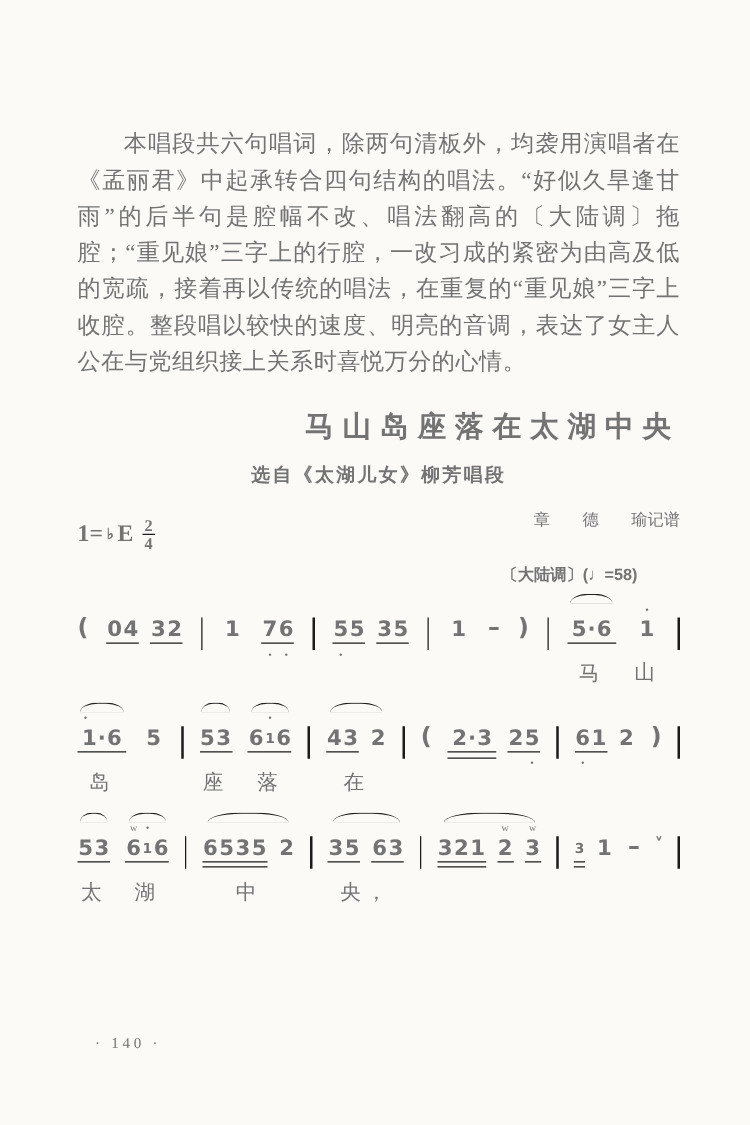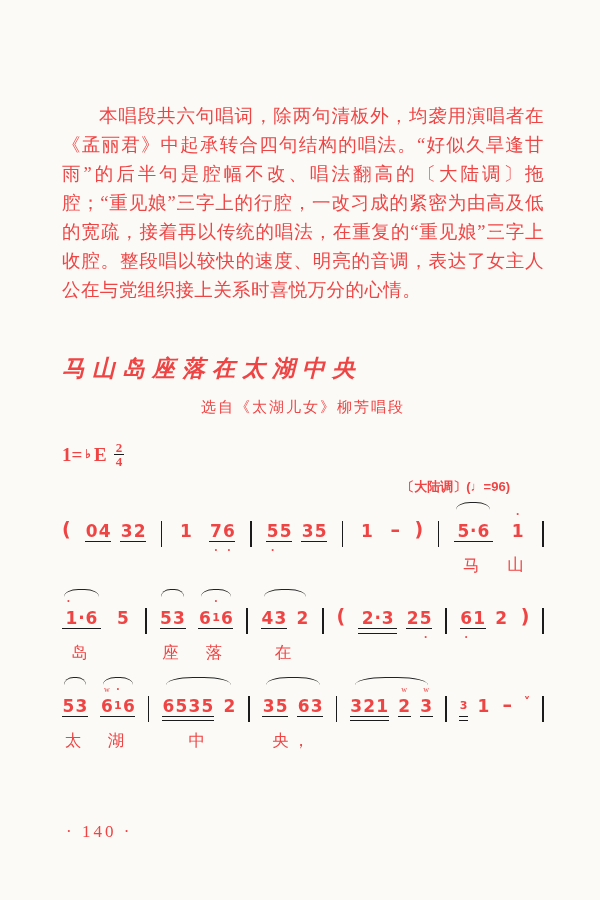--- a/index.html
+++ b/index.html
@@ -1,23 +1,23 @@
 <!DOCTYPE html>
 <html><head>
 <meta charset="utf-8">
 <style>
   html,body{margin:0;padding:0;background:#e8e8e6;}
-  .page{width:600px;height:900px;background:#fbfaf6;color:#ef4444;position:relative;
+  .page{width:600px;height:900px;background:#fbfaf6;color:#737373;position:relative;
         font-family:"Liberation Serif","DejaVu Serif",serif;overflow:hidden;margin:0 auto;
         box-shadow:0 0 6px rgba(0,0,0,.25);}
   .content{padding:102px 56px 0 62px;}
   .para{font-size:18.5px;line-height:29px;text-align:justify;text-indent:2em;margin:0;
         letter-spacing:.4px;}
-  .title{text-align:left;font-size:23px;font-weight:bold;letter-spacing:7px;margin-top:48px;font-style:italic;}
-  .subtitle{text-align:center;font-size:15px;font-weight:normal;letter-spacing:2px;margin-top:14px;}
+  .title{text-align:right;font-size:23px;font-weight:bold;letter-spacing:7px;margin-top:21px;}
+  .subtitle{text-align:center;font-size:15px;font-weight:bold;letter-spacing:2px;margin-top:14px;}
   .meta{display:flex;justify-content:space-between;align-items:flex-start;margin-top:16px;}
   .keysig{font-size:19px;font-weight:bold;display:flex;align-items:center;gap:3px;margin-top:8px;
           font-family:"Liberation Serif",serif;}
   .keysig sup{font-size:12px;vertical-align:super;}
   .frac{display:inline-flex;flex-direction:column;align-items:center;font-size:13px;line-height:13px;
         font-weight:bold;margin-left:4px;}
   .frac .den{border-top:1.2px solid #1b1b1b;padding:0 2px;}
   .frac .num{padding:0 2px;}
   .credits{text-align:right;font-size:13px;line-height:20px;font-family:"Liberation Sans",sans-serif;}
   .tempo{text-align:right;font-size:13px;font-weight:bold;margin:10px 34px 6px 0;
@@ -42,21 +42,21 @@
   .p-under{height:4px;width:100%;}
   .p-under.u1{border-top:1.4px solid #1b1b1b;}
   .p-under.u2{border-top:1.4px solid #1b1b1b;border-bottom:1.4px solid #1b1b1b;height:3.6px;}
   .p-bots{height:7px;font-size:8px;line-height:6px;}
   .n-slot{width:13px;text-align:center;font-size:8px;line-height:10px;}
   .n-slot.sm{width:9px;}
   .n-digit{width:13px;text-align:center;}
   .n-digit.sm{width:9px;font-size:11px;line-height:20px;}
   .n-digit.ndot{width:7px;}
   .m-lyric{height:25px;font-size:16.5px;margin-top:2px;white-space:nowrap;letter-spacing:4px;}
-  .pageno{position:absolute;left:66px;bottom:58px;font-size:17px;letter-spacing:3px;text-align:center;}
+  .pageno{position:absolute;left:76px;bottom:58px;font-size:12px;letter-spacing:3px;text-align:center;}
 </style>
 </head>
 <body>
 
 <div class="page">
   <div class="content">
 
     <p class="para">本唱段共六句唱词，除两句清板外，均袭用演唱者在《孟丽君》中起承转合四句结构的唱法。“好似久旱逢甘雨”的后半句是腔幅不改、唱法翻高的〔大陆调〕拖腔；“重见娘”三字上的行腔，一改习成的紧密为由高及低的宽疏，接着再以传统的唱法，在重复的“重见娘”三字上收腔。整段唱以较快的速度、明亮的音调，表达了女主人公在与党组织接上关系时喜悦万分的心情。</p>
 
     <div class="title">马山岛座落在太湖中央</div>
@@ -66,24 +66,25 @@
       <div class="keysig">
         <span>1=</span>
           <sup>♭</sup>
           <span>E</span>
         <span class="frac">
           <span class="num">2</span>
           <span class="den">4</span>
         </span>
       </div>
       <div class="credits">
+        <div>章　　德　　瑜记谱</div>
       </div>
     </div>
 
-    <div class="tempo">〔大陆调〕(♩=96)</div>
+    <div class="tempo">〔大陆调〕(♩=58)</div>
 
     <div class="music">
         <div class="m-line">
           <span class="m-txt">(</span>
           <div class="m-group">
             <div class="m-slur hide"></div>
             <div class="m-parts">
               <div class="m-part">
                 <div class="p-tops">
                   <span class="n-slot"></span>

